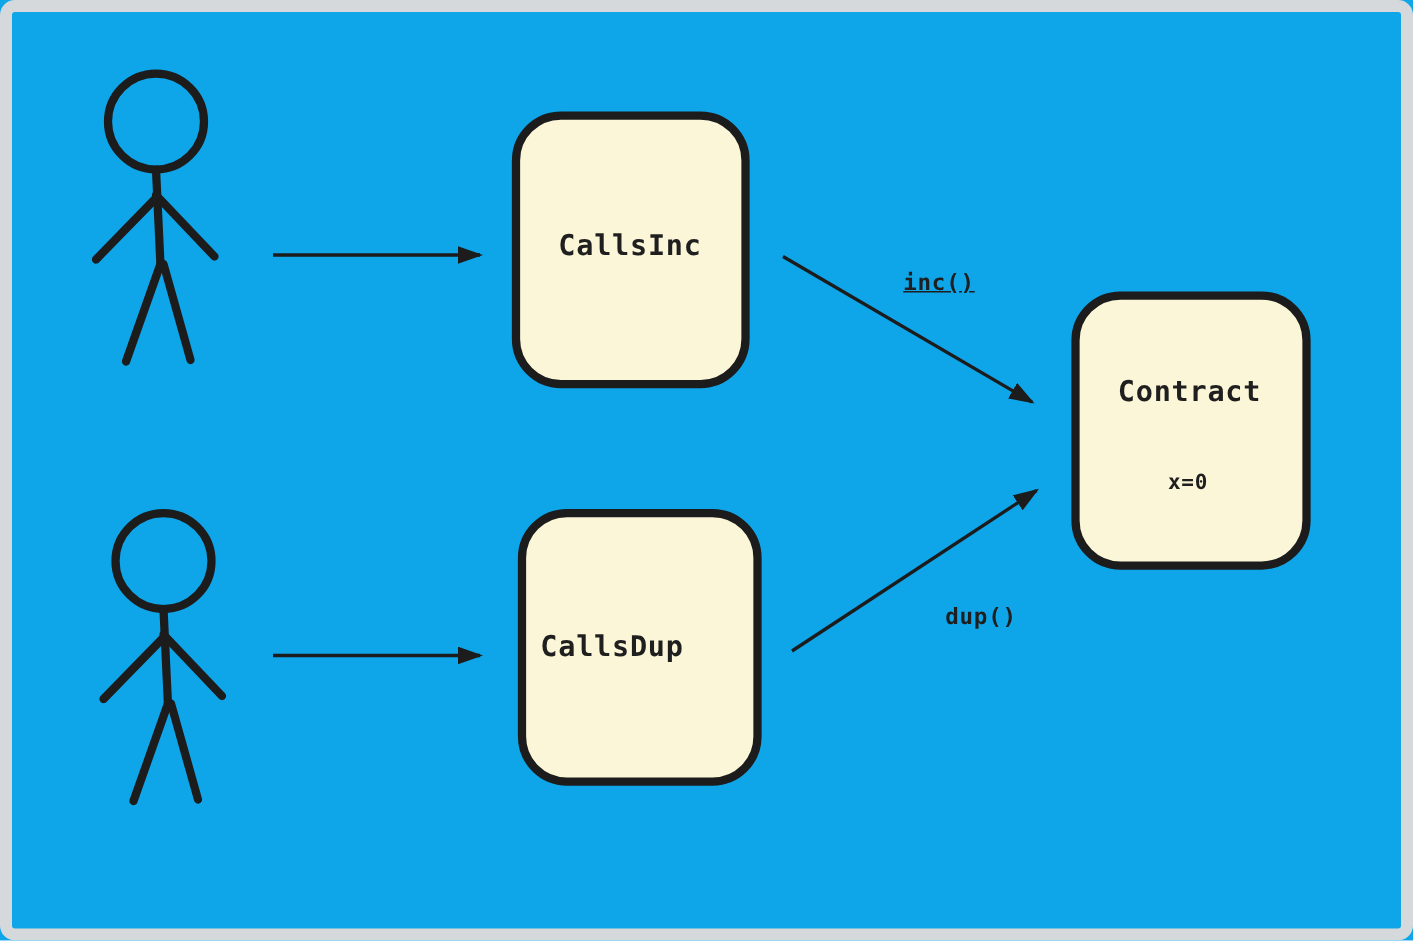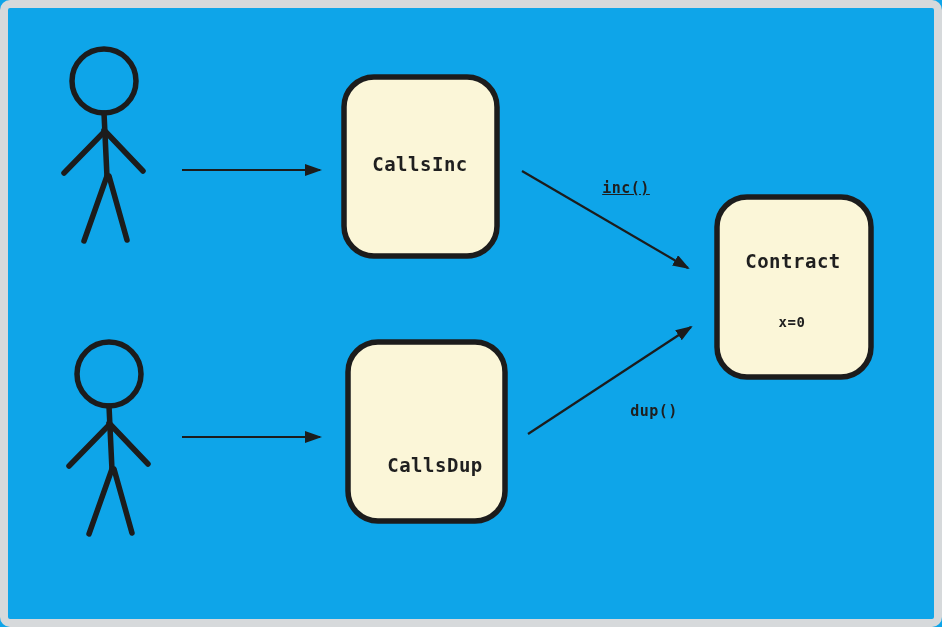--- a/index.html
+++ b/index.html
@@ -43,21 +43,21 @@
   .node-lbl {
     font-size: 19px;
     font-weight: 600;
   }
   .edge-lbl {
     font-size: 15px;
     font-weight: 600;
   }
   
   #lbl-callsinc  { left: 420px; top: 164px; }
-  #lbl-callsdup  { left: 435px; top: 431px; margin-top: 34px; }
+  #lbl-callsdup  { left: 408px; top: 431px; }
   #lbl-contract  { left: 793px; top: 261px; }
   #lbl-contract-state { left: 792px; top: 322px; font-size: 14px; }
   #lbl-inc { left: 626px; top: 188px; text-decoration: underline; }
   #lbl-dup { left: 654px; top: 411px; }
 </style>
 </head>
 <body>
 
 <div class="stage">
 

